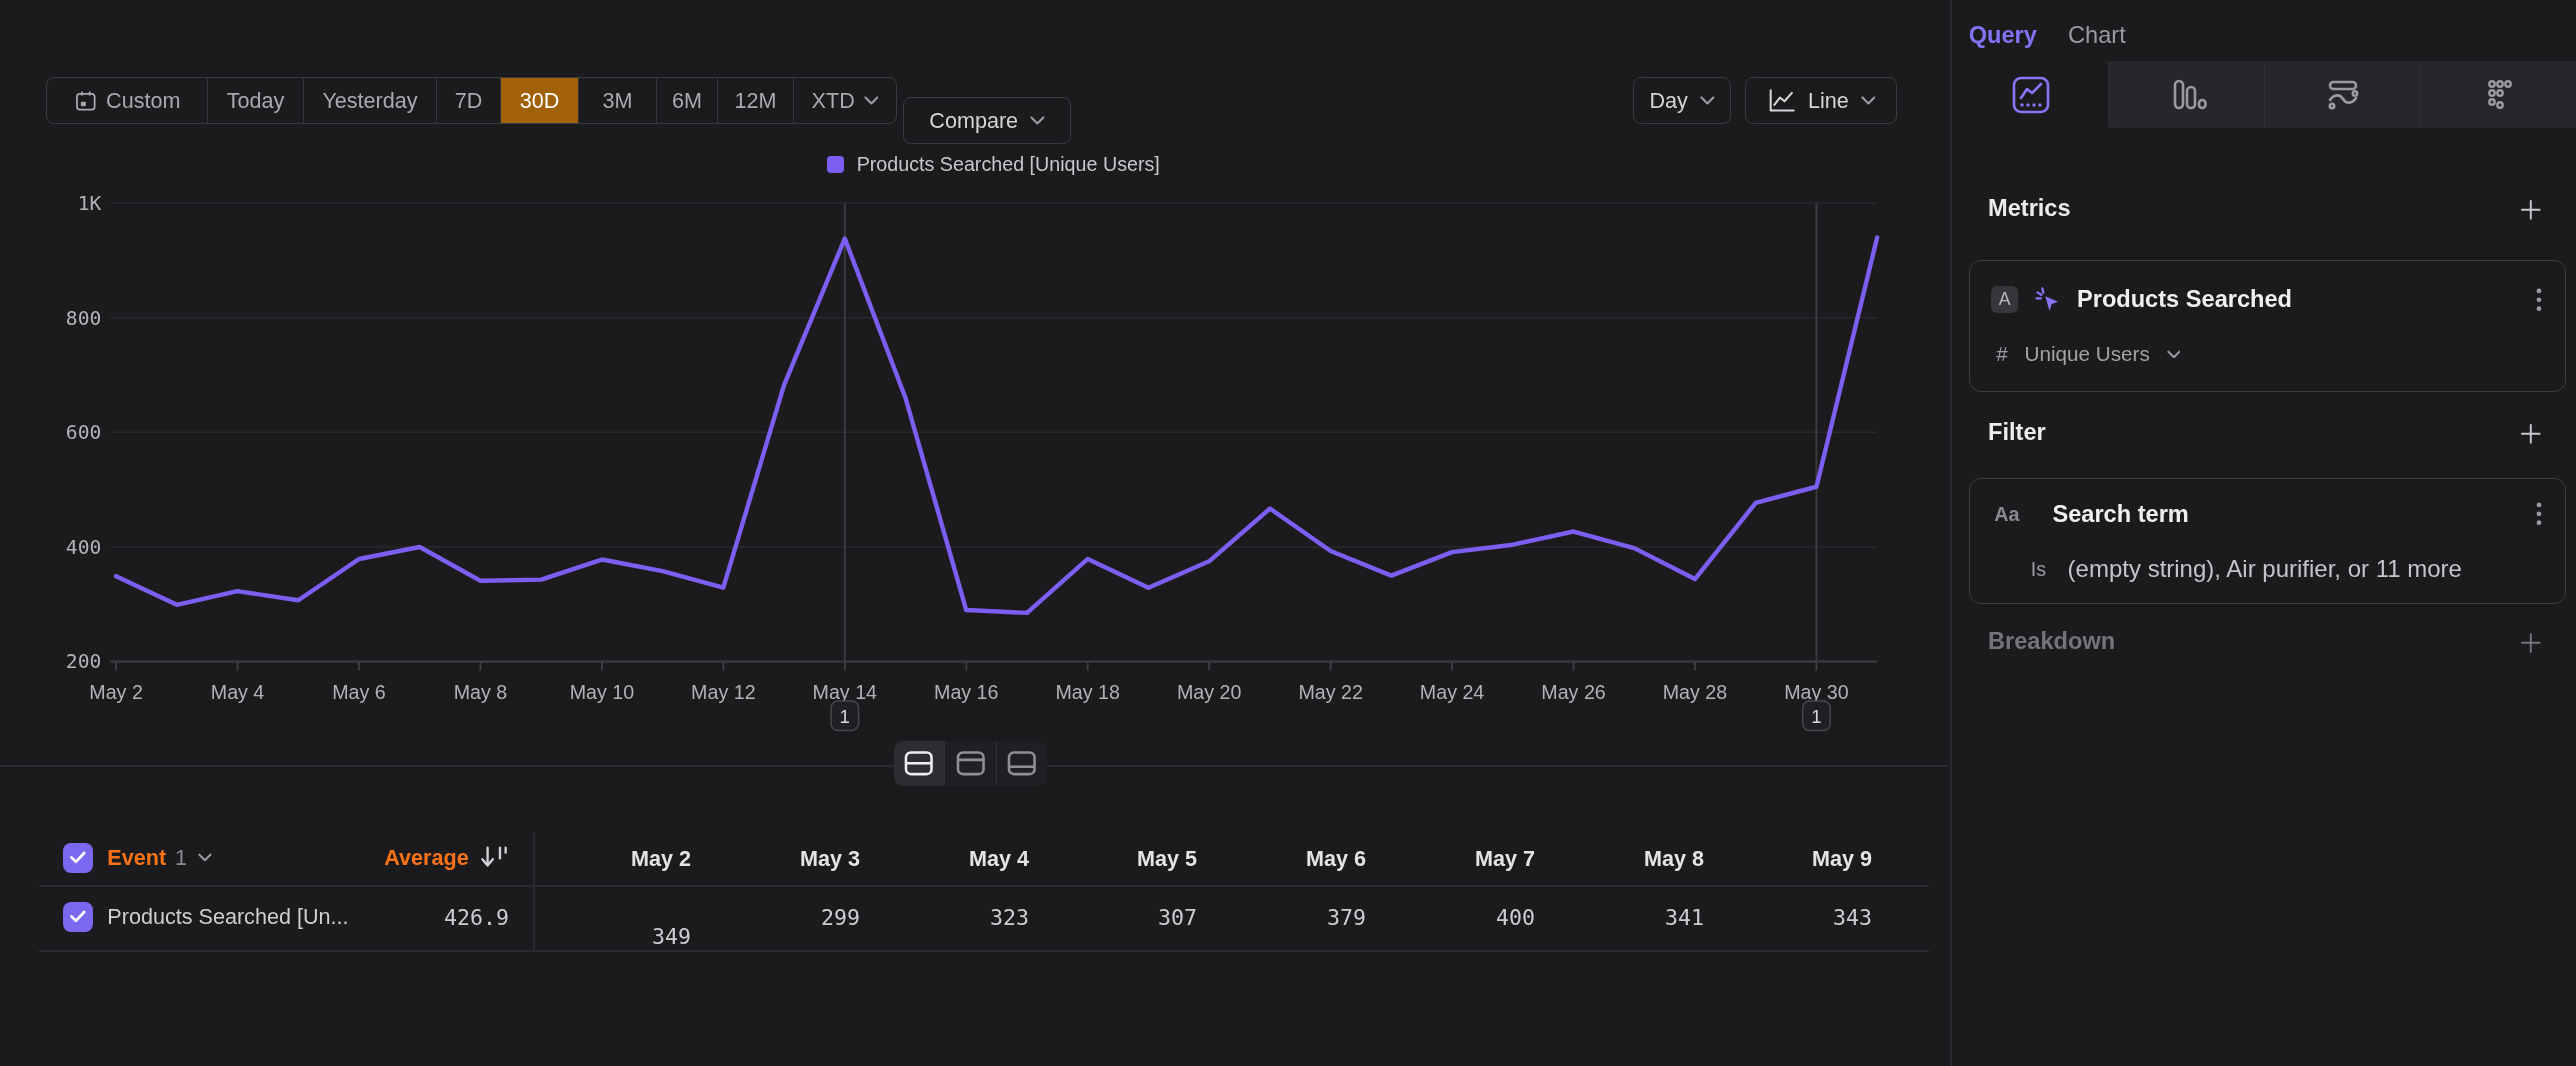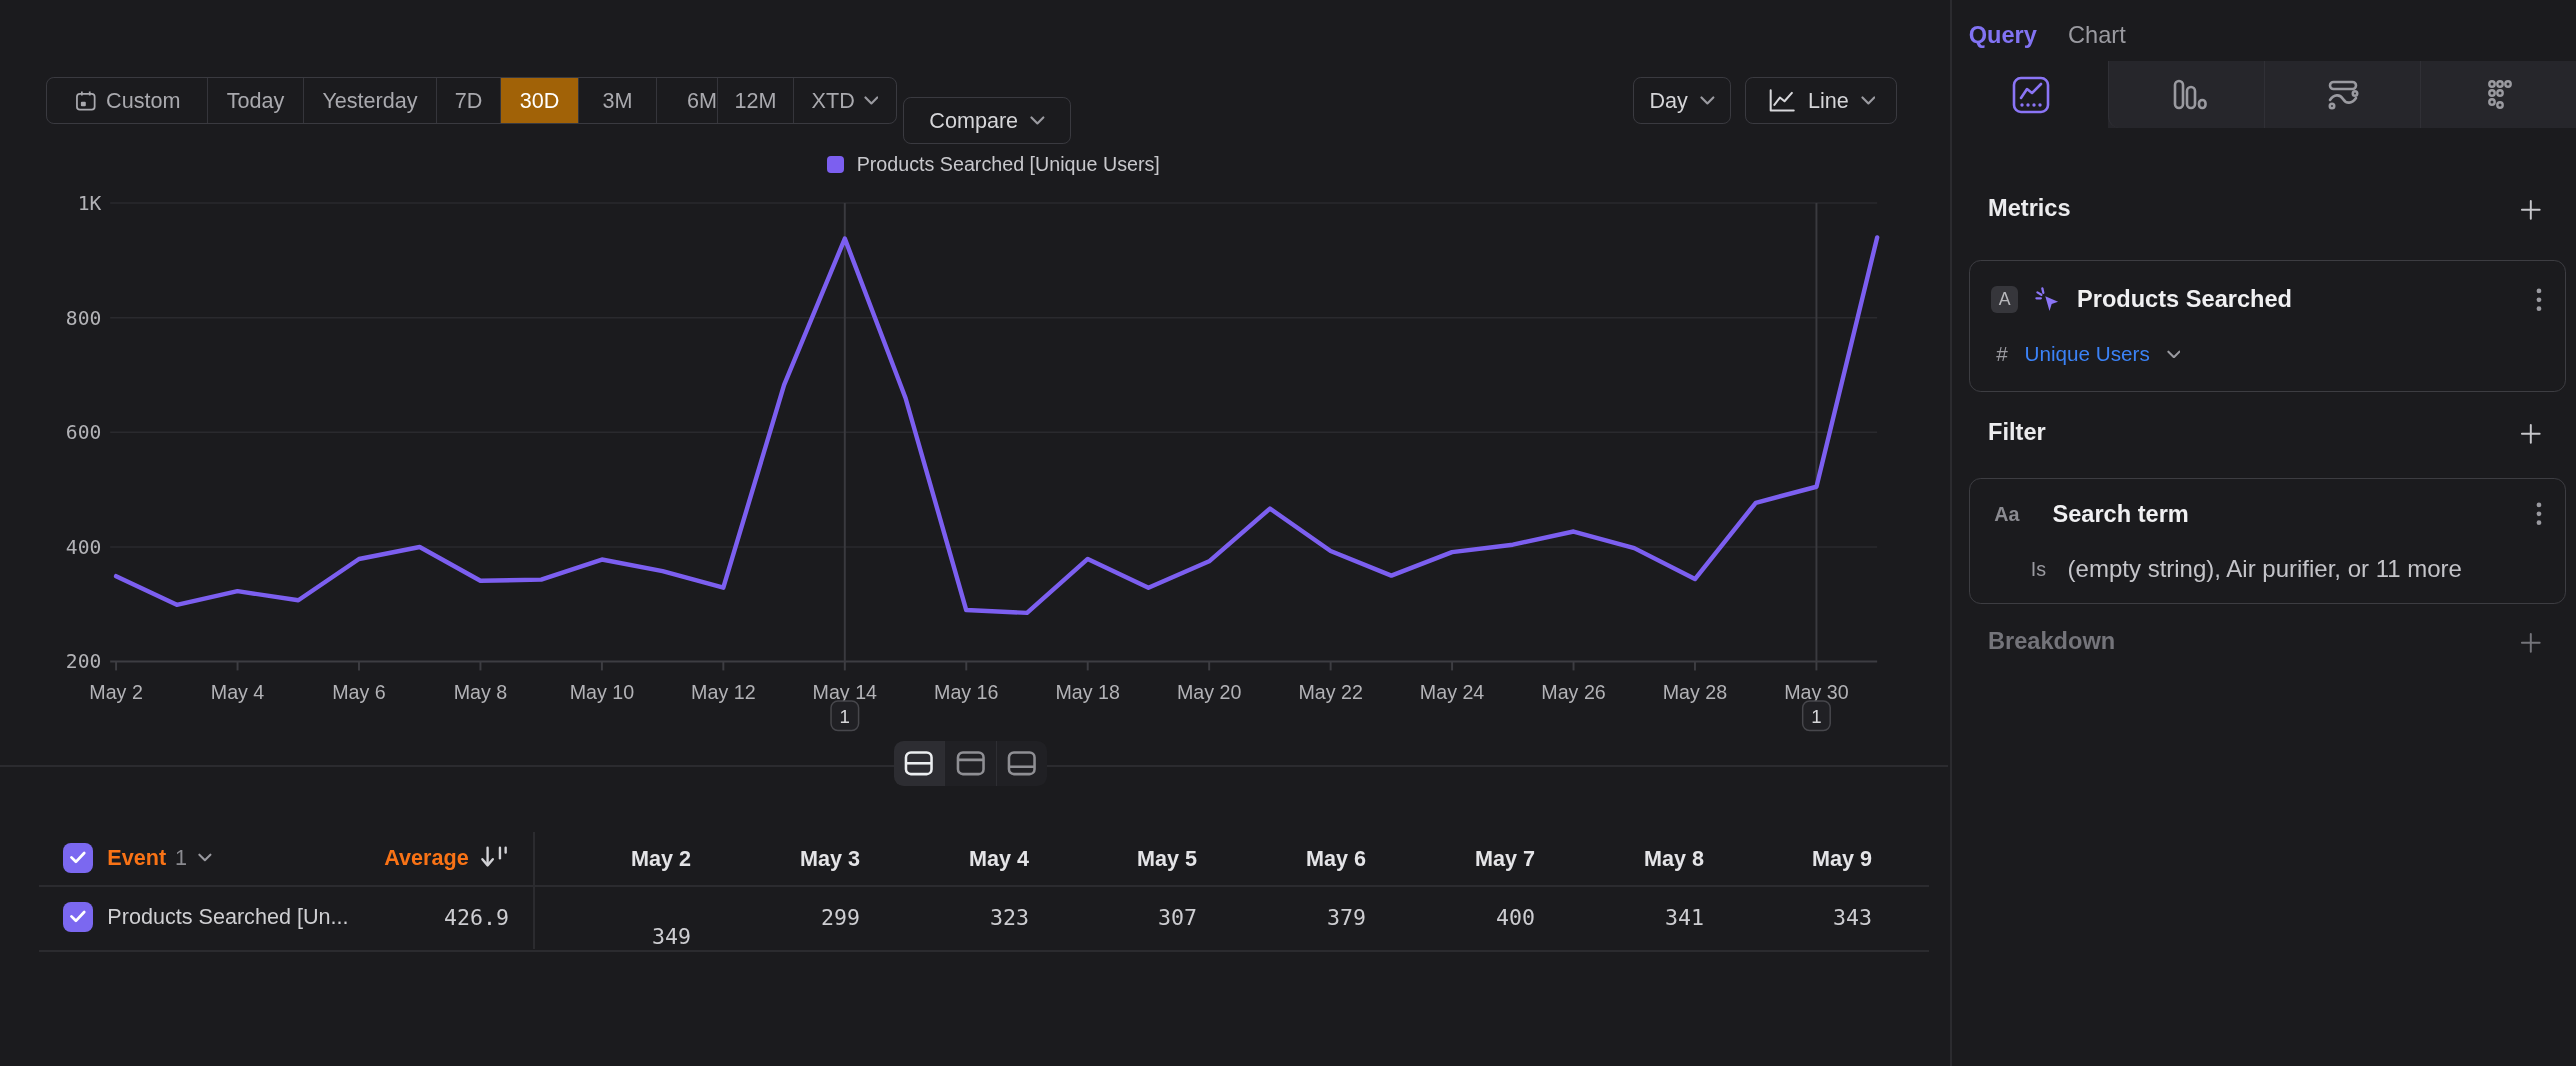--- a/index.html
+++ b/index.html
@@ -59,21 +59,21 @@
   .sb-heading.muted { color:#74747a; }
   .plus { position:absolute; left:565px; color:#c6c6ca; display:flex; }
   .plus.muted { color:#74747a; }
   .card { position:absolute; left:15.7px; width:597px; border:1.5px solid #3d3d42; border-radius:11.8px; }
   .card-row { position:absolute; left:0; width:100%; display:flex; align-items:center; }
   .abadge { width:26.6px; height:27.6px; border-radius:5.9px; background:#36363b; color:#b8b8bc; font-size:17.7px; display:flex; align-items:center; justify-content:center; }
   .card-title { font-size:23.6px; font-weight:600; color:#f0f0f2; }
   .kebab { position:absolute; right:21.6px; display:flex; }
   .aa-ic { font-size:19.7px; color:#8a8a90; font-weight:600; }
   .hash-ic { font-size:20.7px; color:#9a9aa0; }
-  .sub-label { font-size:20.7px; color:#3b82f6; }
+  .sub-label { font-size:20.7px; color:#a3a3a3; }
   .op-label { font-size:19.7px; color:#9a9aa0; }
   .op-value { font-size:24px; color:#c4c4c9; }
 </style>
 </head>
 <body>
 
 <div class="app">
 
   <div class="seg">
       <div class="seg-cell" style="width: 160px;">
@@ -96,21 +96,21 @@
       </div>
       <div class="seg-cell" style="width: 64px;">
         <span>7D</span>
       </div>
       <div class="seg-cell active" style="width: 78px;">
         <span>30D</span>
       </div>
       <div class="seg-cell" style="width: 78px;">
         <span>3M</span>
       </div>
-      <div class="seg-cell" style="width: 61px; justify-content: flex-end;">
+      <div class="seg-cell" style="width: 61px;">
         <span>6M</span>
       </div>
       <div class="seg-cell" style="width: 76px;">
         <span>12M</span>
       </div>
       <div class="seg-cell" style="width: 103px;">
         <span>XTD</span>
         <svg width="14.8" height="8.9" viewBox="0 0 15 9">
           <path d="M1.5 1.5 L7.5 7.5 L13.5 1.5" stroke="#9a9aa0" stroke-width="2.2" fill="none" stroke-linecap="round" stroke-linejoin="round"></path>
         </svg>

